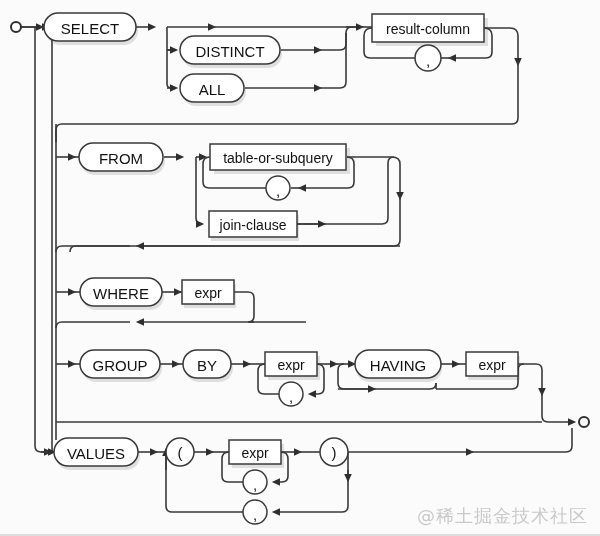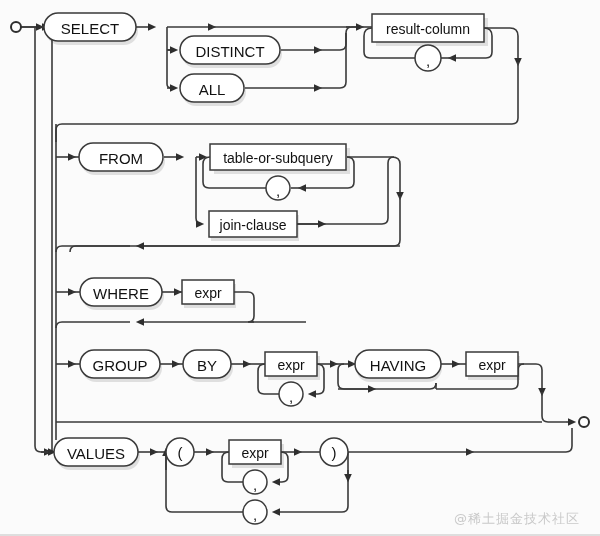--- a/index.html
+++ b/index.html
@@ -10,21 +10,21 @@
   .node-term{fill:#ffffff;stroke:#3a3a3a;stroke-width:1.5;}
   .node-nonterm{fill:#ffffff;stroke:#3a3a3a;stroke-width:1.5;}
   .node-punct{fill:#ffffff;stroke:#3a3a3a;stroke-width:1.5;}
   .arrow{fill:#2e2e2e;stroke:none;}
   .endpoint{fill:#ffffff;stroke:#2e2e2e;stroke-width:2;}
   .lbl{font-family:"Liberation Sans", sans-serif;fill:#111111;text-anchor:middle;dominant-baseline:central;}
   .lbl-term{font-size:15px;}
   .lbl-nonterm{font-size:14px;}
   .lbl-punct{font-size:15px;}
   .shadow{fill:#c9c9c9;stroke:none;opacity:.55;}
-  #watermark{position:absolute;right:20px;bottom:8px;font-size:13px;color:#c9c9c9;
+  #watermark{position:absolute;right:12px;bottom:8px;font-size:18px;color:#c9c9c9;
              font-family:"DejaVu Sans", sans-serif;letter-spacing:1px;user-select:none;}
   #bottom-rule{position:absolute;left:0;bottom:0;width:600px;height:2px;background:#dedede;}
 </style>
 </head>
 <body>
 
 <div id="canvas">
 
   <svg id="diagram" viewBox="0 0 600 536">
     <defs>

